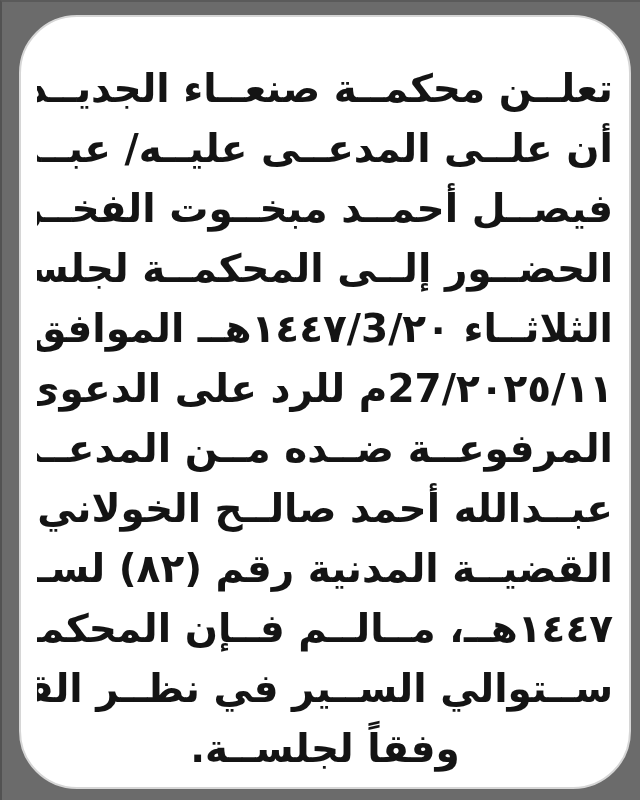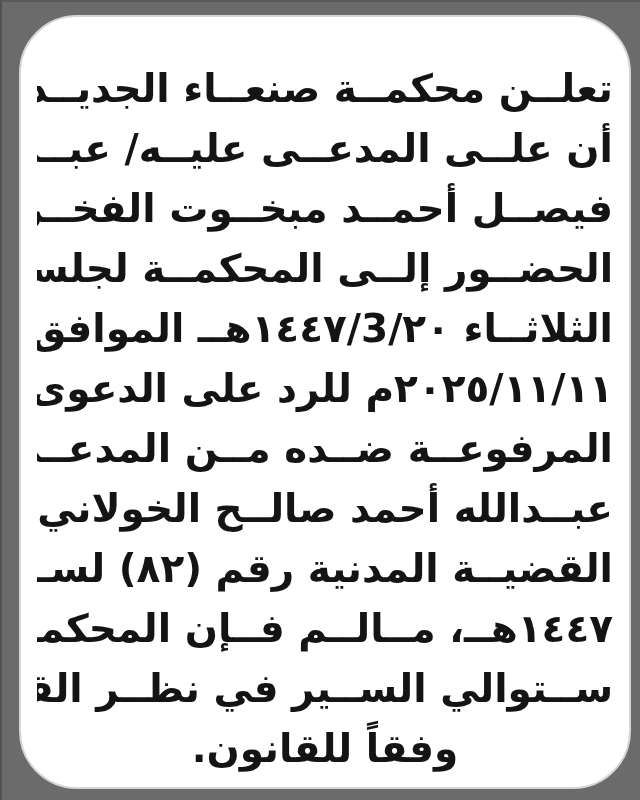--- a/index.html
+++ b/index.html
@@ -53,21 +53,21 @@
 </head>
 <body>
 
 <div class="screen">
   <div class="card" lang="ar" dir="rtl">
     <div class="line">تعلــن محكمــة صنعــاء الجديــدة</div>
     <div class="line">أن علــى المدعــى عليــه/ عبــدالله</div>
     <div class="line">فيصــل أحمــد مبخــوت الفخــري</div>
     <div class="line">الحضــور إلــى المحكمــة لجلســة</div>
     <div class="line">الثلاثــاء ١٤٤٧/3/٢٠هــ الموافق</div>
-    <div class="line">٢٠٢٥/١١/١١م للرد على الدعوى</div>
+    <div class="line">٢٠٢٥/١١/27م للرد على الدعوى</div>
     <div class="line">المرفوعــة ضــده مــن المدعــي/</div>
     <div class="line">عبــدالله أحمد صالــح الخولاني في</div>
     <div class="line">القضيــة المدنية رقم (٨٢) لســنة</div>
     <div class="line">١٤٤٧هــ، مــالــم فــإن المحكمــة</div>
     <div class="line">ســتوالي الســير في نظــر القضية</div>
-    <div class="line last">وفقاً للقانون.</div>
+    <div class="line last">وفقاً لجلســة.</div>
   </div>
 </div>
 
 </body></html>

